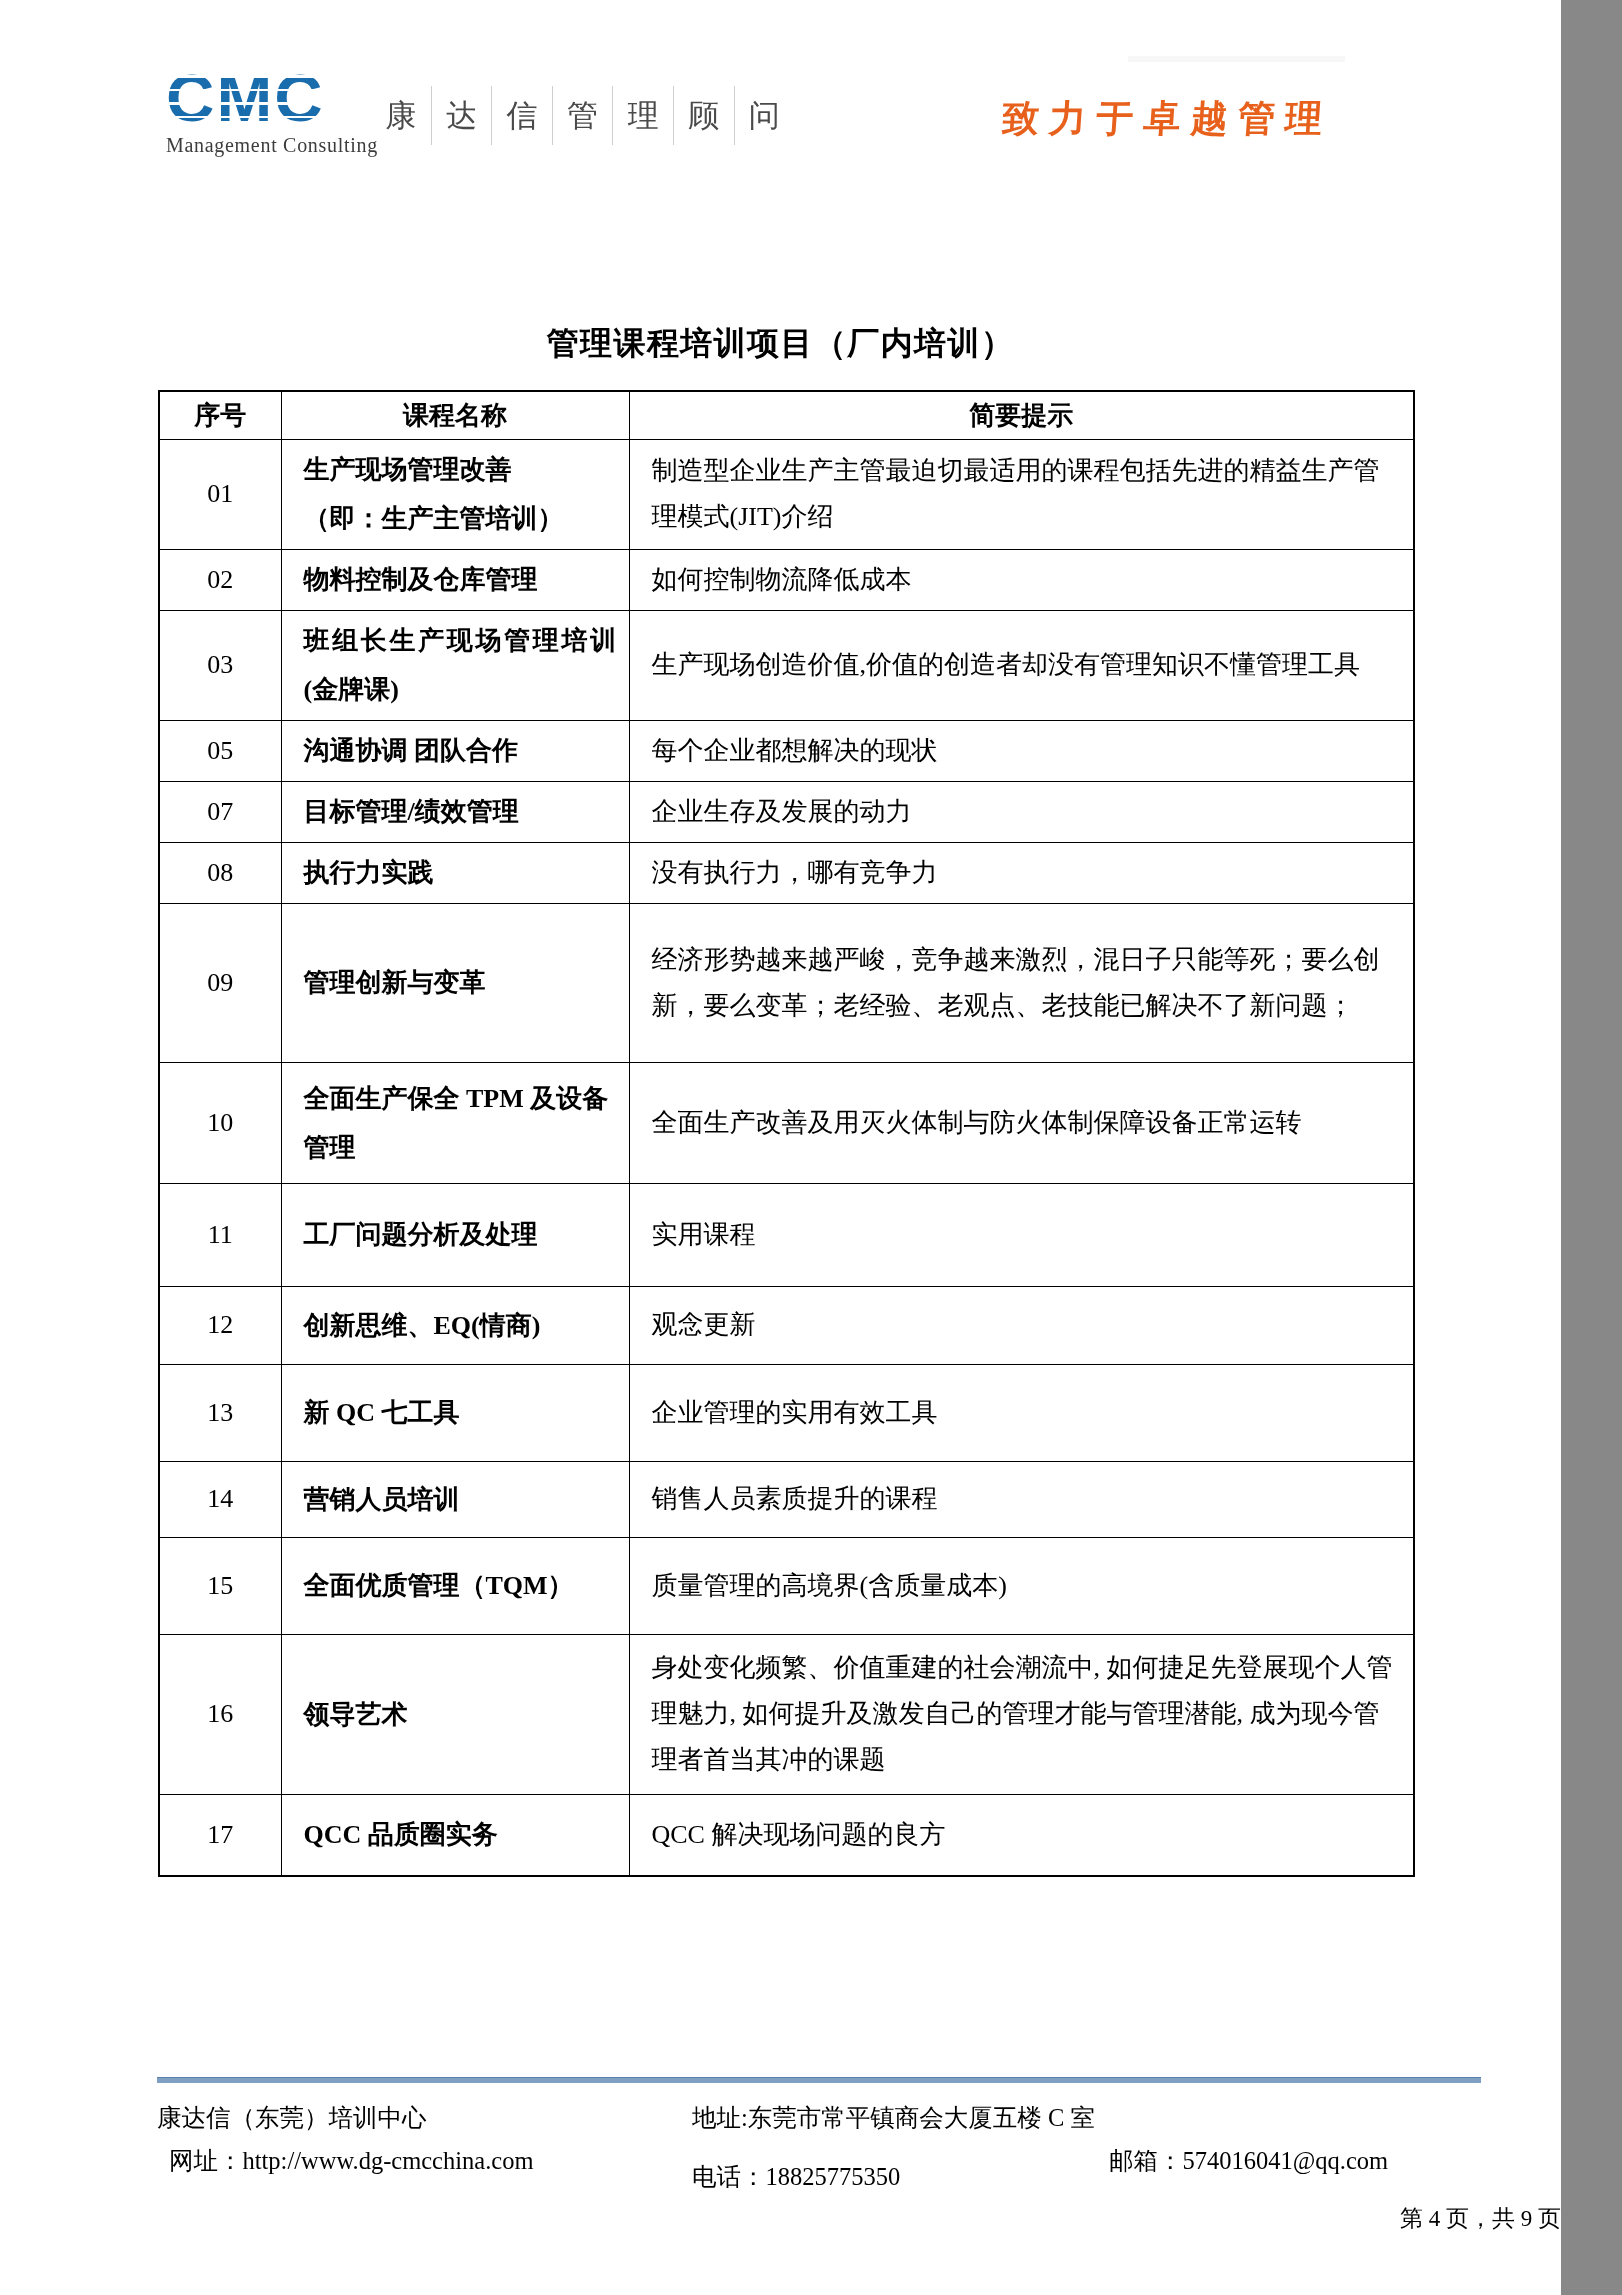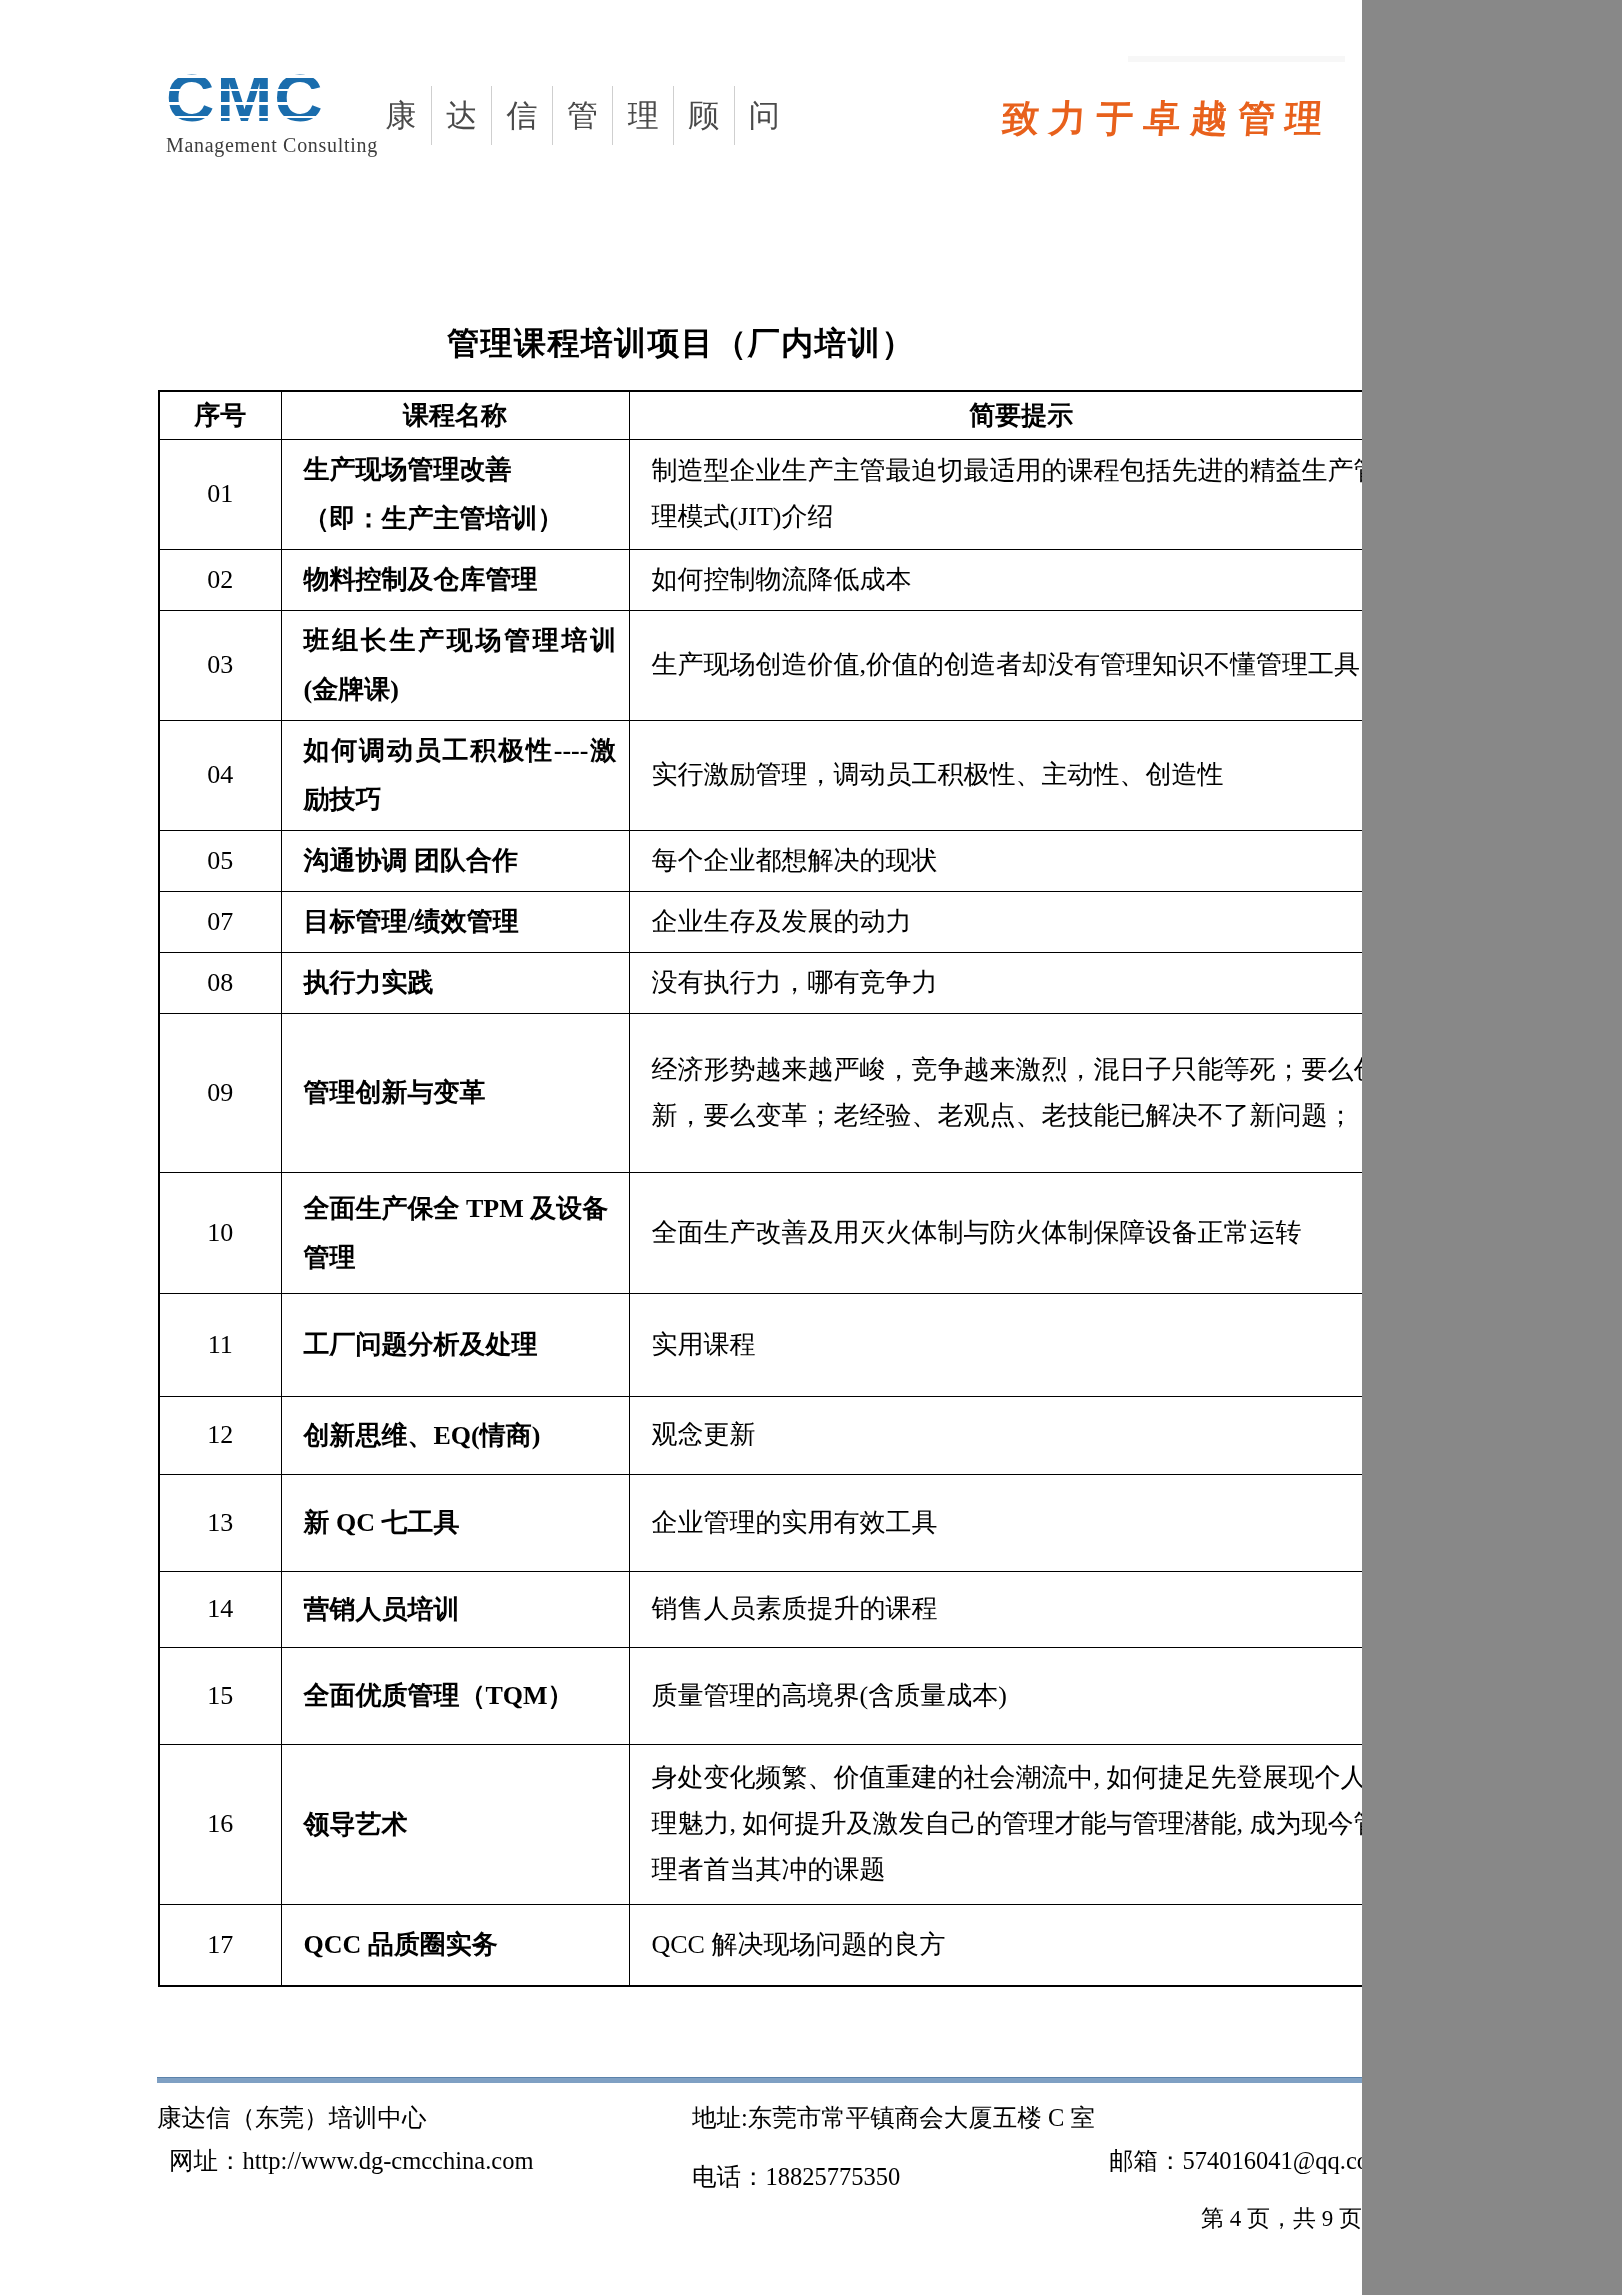--- a/index.html
+++ b/index.html
@@ -1,17 +1,17 @@
 <!DOCTYPE html>
 <html style="font-size:11px"><head>
 <meta charset="utf-8">
 <style>
   html,body{margin:0;padding:0;background:#888;}
   .page{
-    position:relative;width:1362px;height:2295px;background:#ffffff;
+    position:relative;width:1561px;height:2295px;background:#ffffff;
     font-family:"Liberation Serif",serif;color:#000;overflow:hidden;
   }
   
   .logo-block{position:absolute;left:166px;top:64px;}
   .cmc-text{
     font-family:"Liberation Sans",sans-serif;font-weight:bold;font-size:67px;line-height:1;
     letter-spacing:2px;
     background:repeating-linear-gradient(180deg,#1a6dad 0px,#1a6dad 11px,#ffffff 11px,#ffffff 13.6px);
     -webkit-background-clip:text;background-clip:text;color:transparent;
   }
@@ -102,25 +102,20 @@
       <tr style="height:46px">
         <td class="no-cell">02</td>
         <td class="name-cell">物料控制及仓库管理</td>
         <td class="desc-cell">如何控制物流降低成本</td>
       </tr>
       <tr style="height:95px">
         <td class="no-cell">03</td>
         <td class="name-cell jspread">班组长生产现场管理培训(金牌课)</td>
         <td class="desc-cell">生产现场创造价值,价值的创造者却没有管理知识不懂管理工具</td>
       </tr>
-      <tr style="height:94px">
-        <td class="no-cell">04</td>
-        <td class="name-cell jspread">如何调动员工积极性----激励技巧</td>
-        <td class="desc-cell">实行激励管理，调动员工积极性、主动性、创造性</td>
-      </tr>
       <tr style="height:48px">
         <td class="no-cell">05</td>
         <td class="name-cell">沟通协调 团队合作</td>
         <td class="desc-cell">每个企业都想解决的现状</td>
       </tr>
       <tr style="height:49px">
         <td class="no-cell">07</td>
         <td class="name-cell">目标管理/绩效管理</td>
         <td class="desc-cell">企业生存及发展的动力</td>
       </tr>

